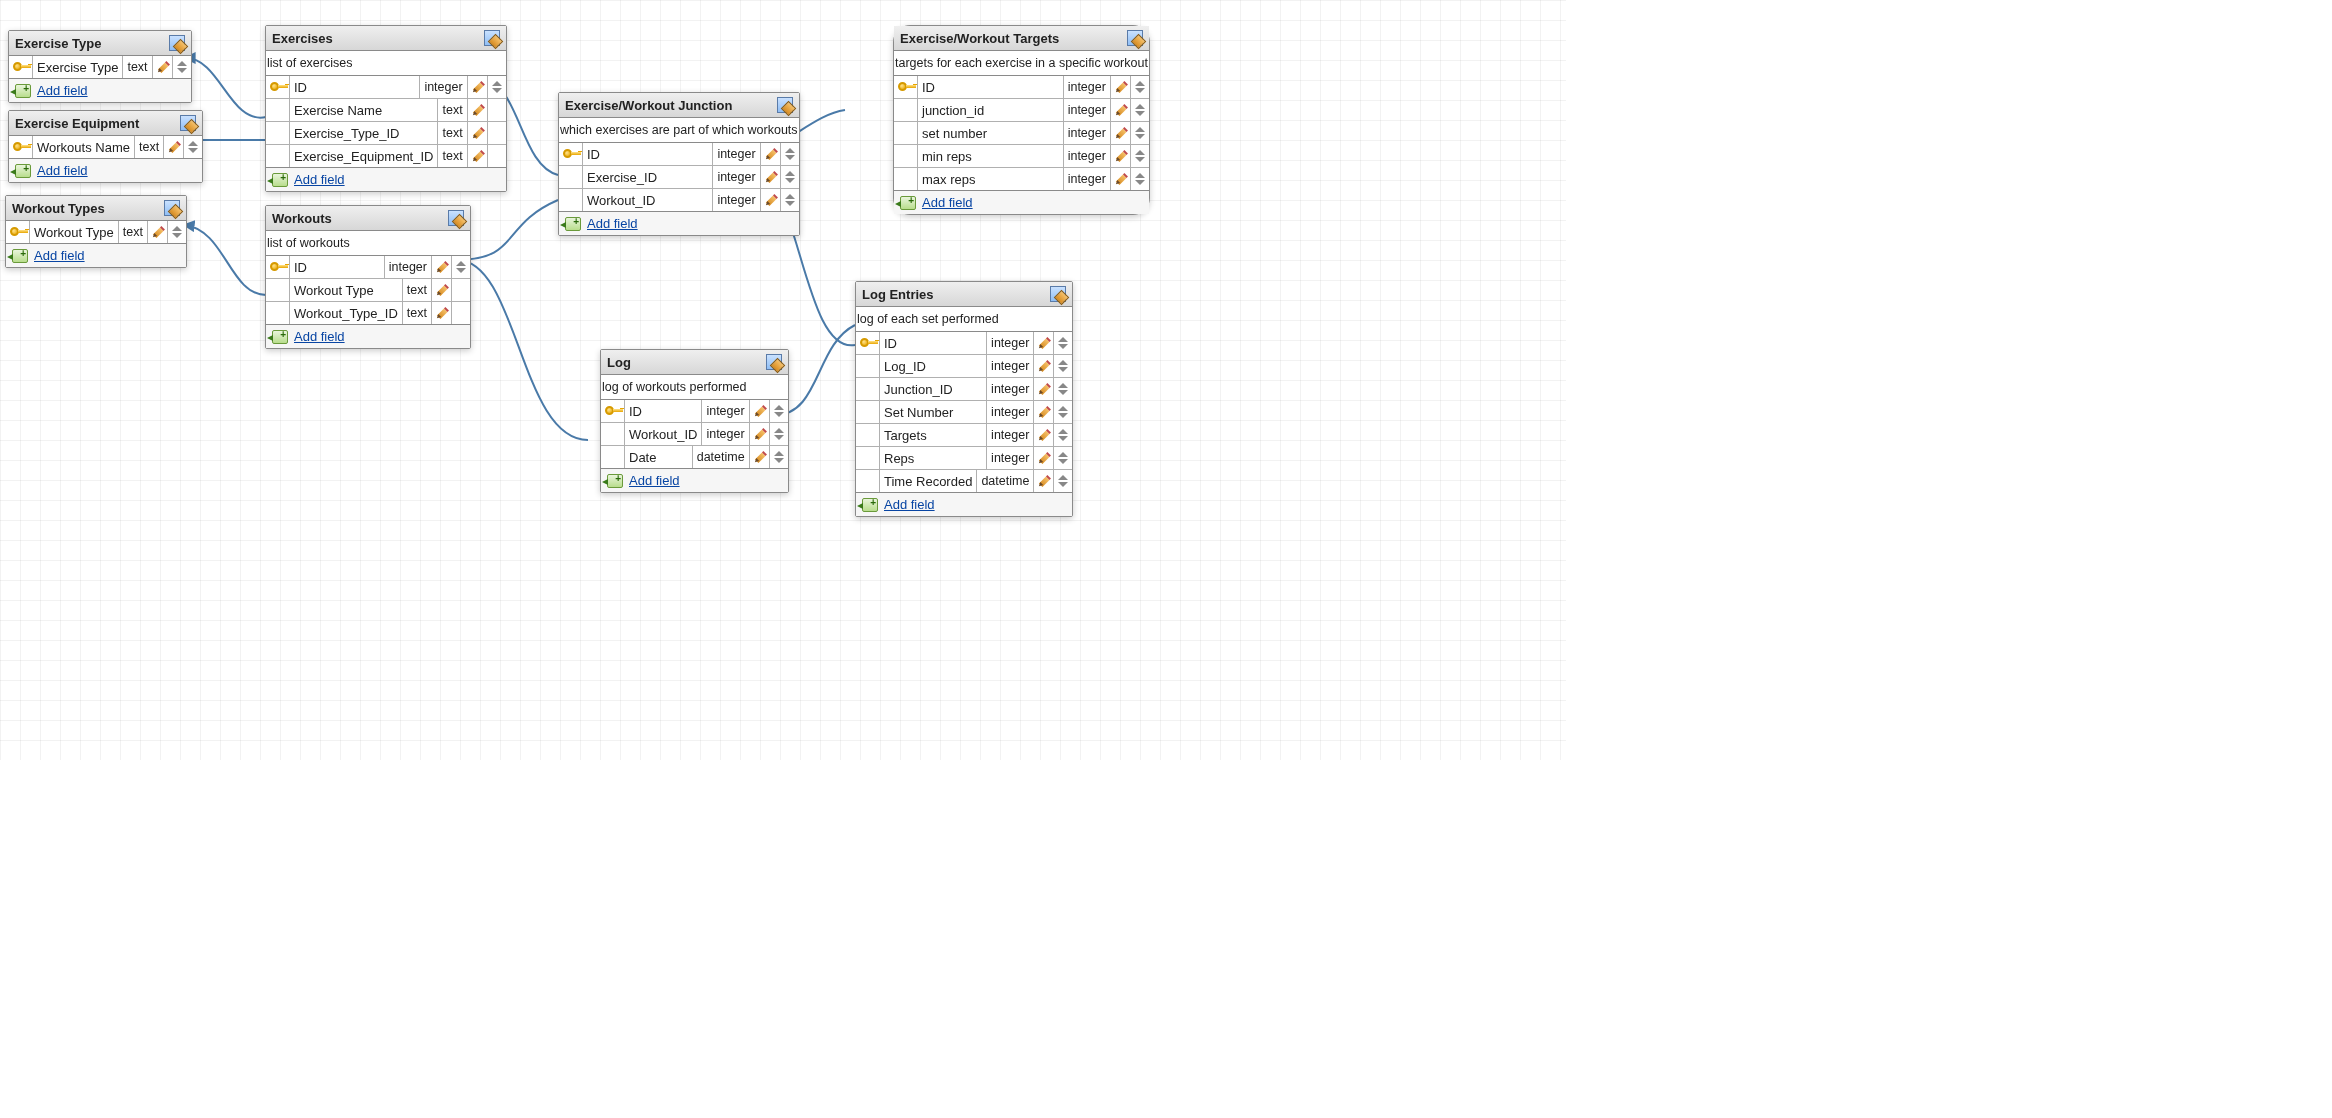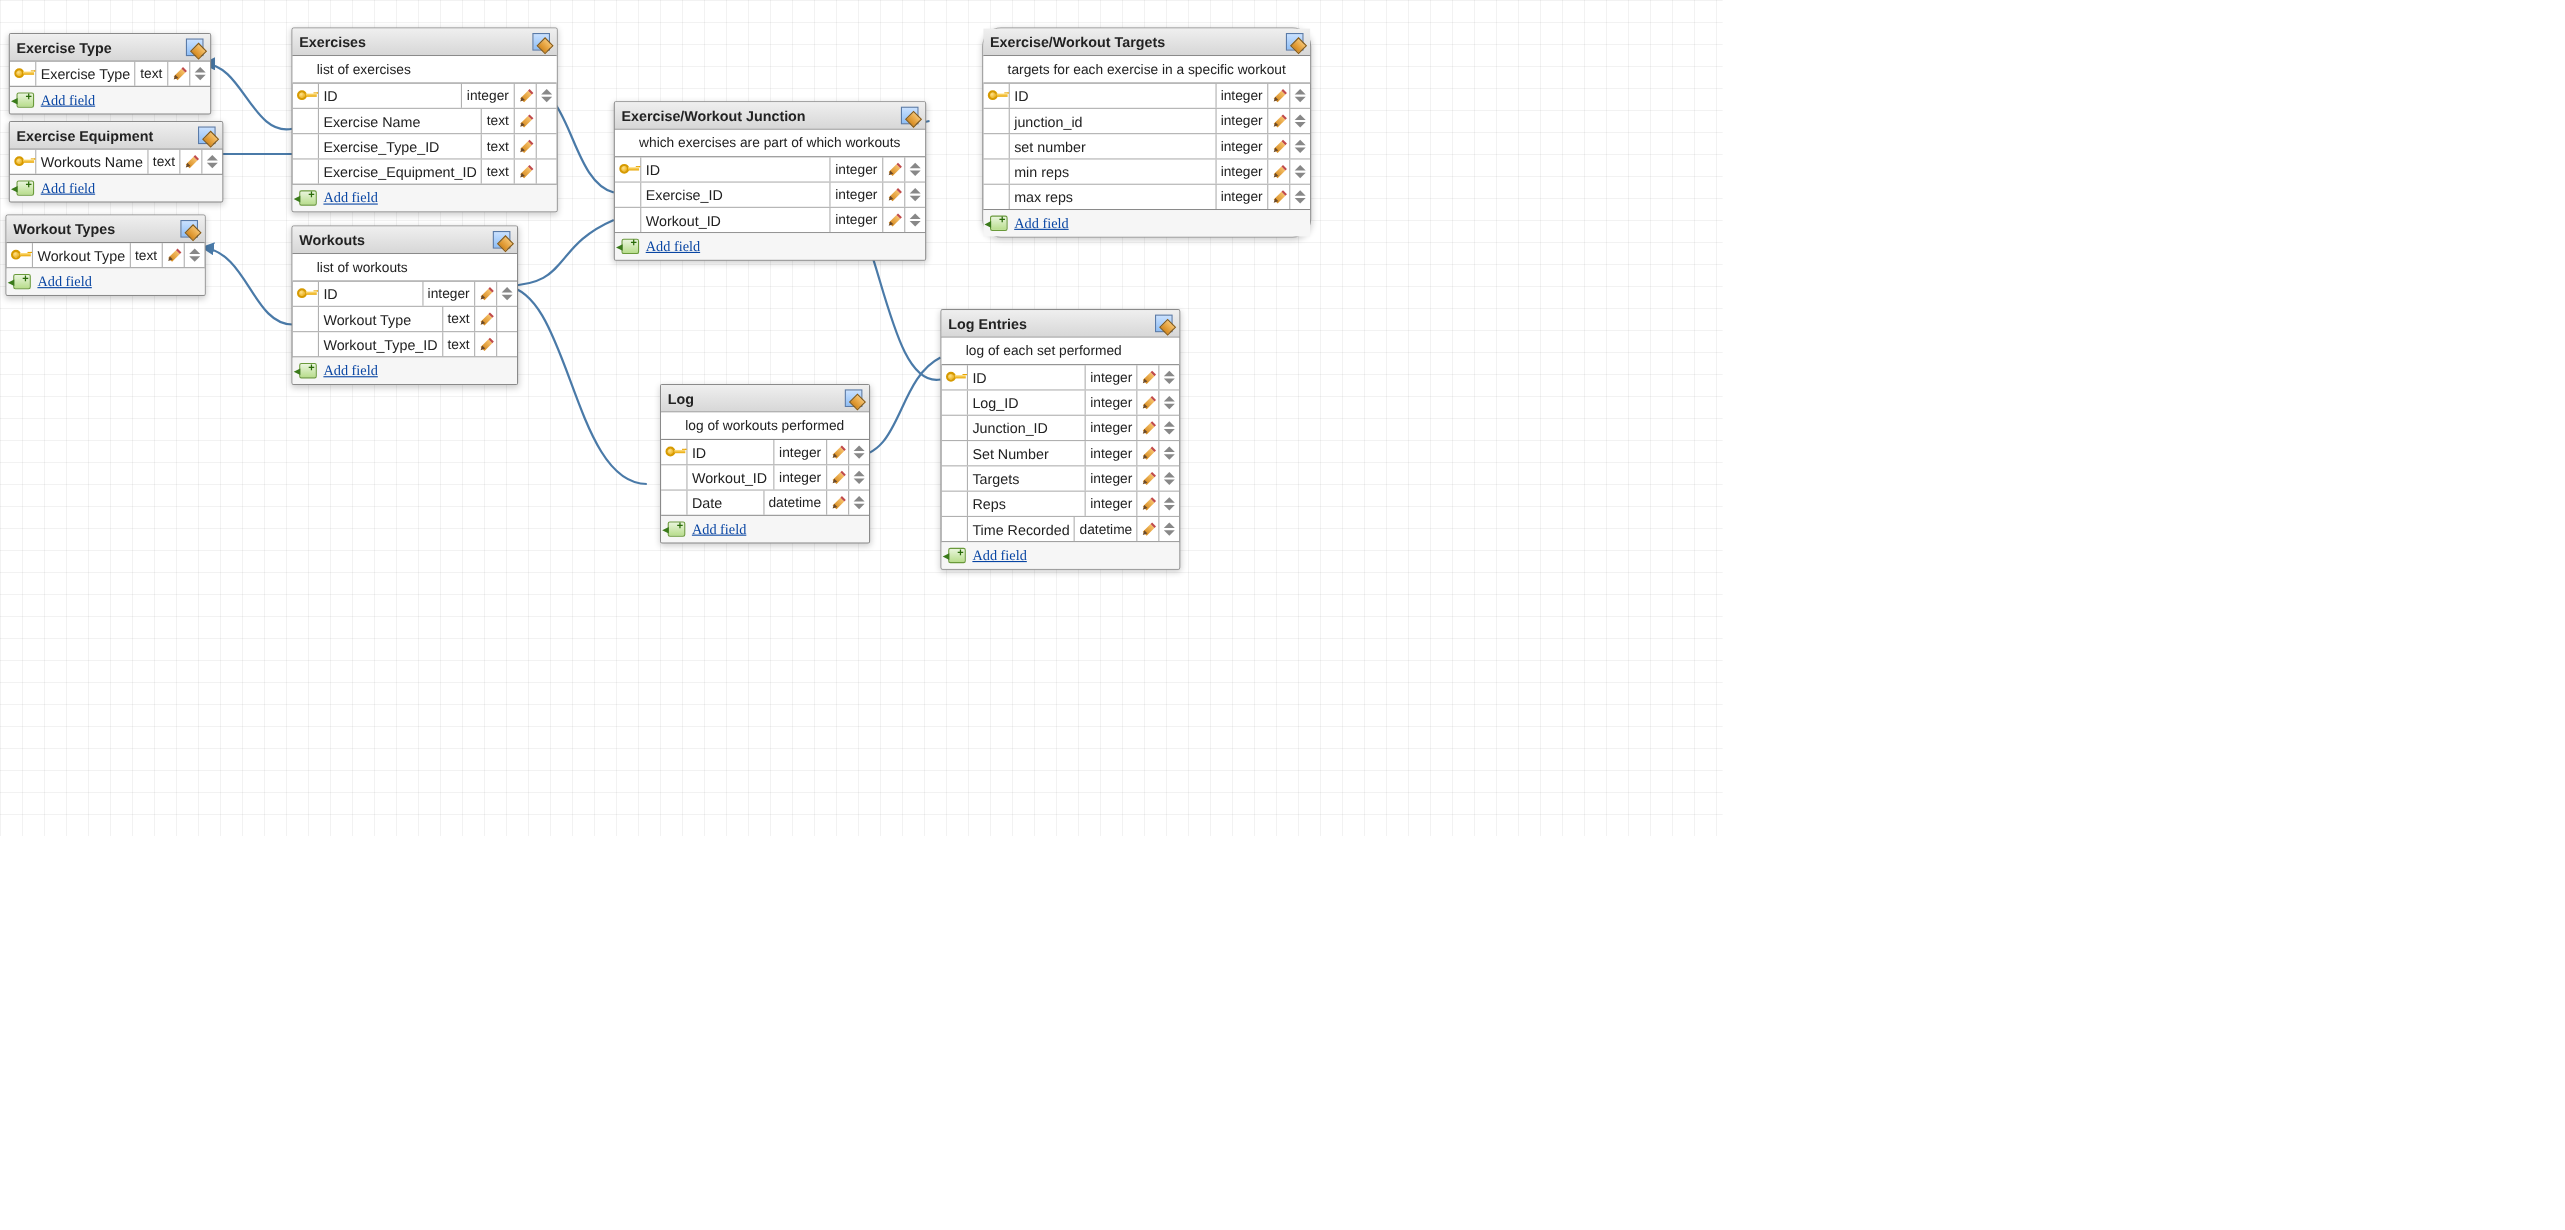--- a/index.html
+++ b/index.html
@@ -39,21 +39,21 @@
     display: flex;
     align-items: center;
     justify-content: space-between;
     gap: 6px;
     background: linear-gradient(#efefef, #d7d7d7);
     border-bottom: 1px solid #8a8a8a;
     padding: 4px 6px;
     font-weight: 600;
   }
   .table-desc {
-    padding: 4px 22px;
+    padding: 4px 1px;
     border-bottom: 1px solid #8a8a8a;
     font-size: 12.5px;
     line-height: 1.3;
     background: #fff;
   }
   .field-rows {
     border-bottom: 1px solid #8a8a8a;
   }
   .field-row {
     display: grid;
@@ -78,21 +78,21 @@
   .iconcell { justify-content: center; }
   .add-field {
     display: flex;
     align-items: center;
     gap: 6px;
     padding: 4px 6px;
     color: #0845a3;
     font-size: 13px;
     background: #f6f6f6;
   }
-  .add-field a { color: #0845a3; text-decoration: underline; font-family: Liberation Serif, serif; }
+  .add-field a { color: #0845a3; text-decoration: underline; }
   
   .key-icon {
     display: inline-block;
     width: 16px; height: 10px;
     position: relative;
   }
   .key-icon::before {
     content: "";
     position: absolute;
     left: 0; top: 0;

